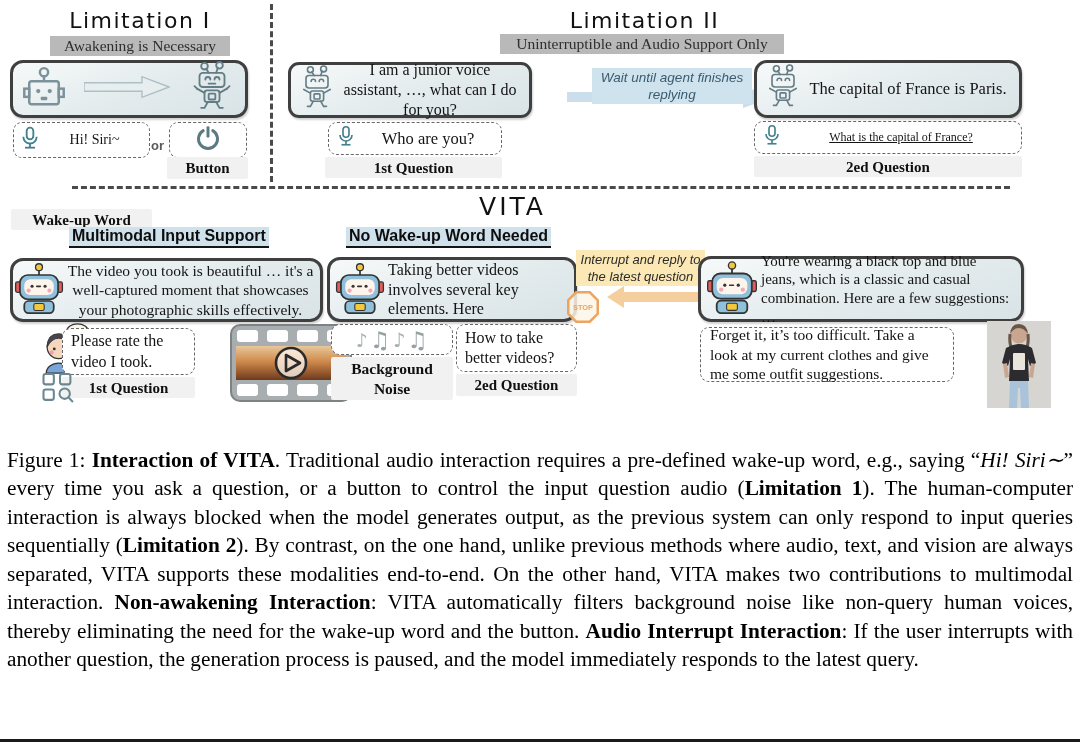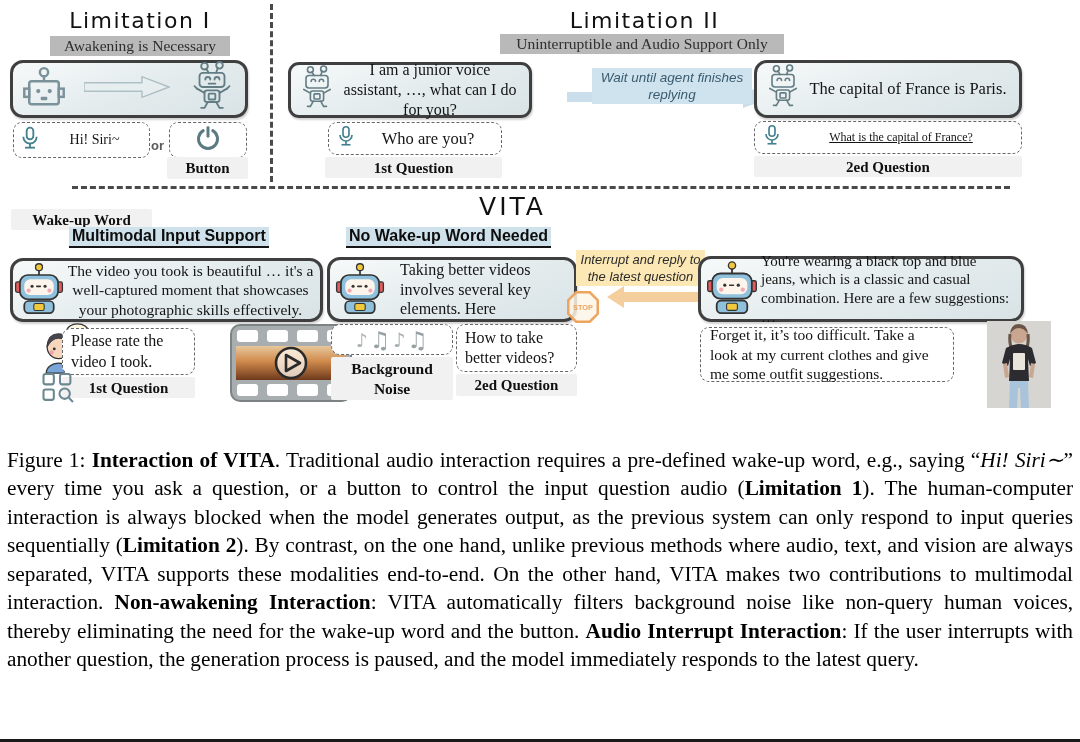--- a/index.html
+++ b/index.html
@@ -302,21 +302,21 @@
         <rect x="13" y="21" width="34" height="18" rx="7" fill="#fdf4ec"></rect>
         <circle cx="22" cy="29" r="1.8" fill="#333"></circle>
           <rect x="26.5" y="28.2" width="6" height="1.8" rx="0.9" fill="#333"></rect>
           <circle cx="37" cy="29" r="1.8" fill="#333"></circle>
         <circle cx="18" cy="34" r="2.4" fill="#f2a9b4"></circle>
           <circle cx="42" cy="34" r="2.4" fill="#f2a9b4"></circle>
         <rect x="13" y="46" width="34" height="14" rx="5" fill="#8fc0dc" stroke="#333" stroke-width="2"></rect>
         <rect x="24" y="49" width="12" height="8" rx="2" fill="#f2c93d" stroke="#333" stroke-width="1.2"></rect>
       </svg>
     </span>
-    <span class="agent-text" style="font-size:16px;margin-left:12px;">Taking better videos involves several key elements. Here</span>
+    <span class="agent-text" style="font-size:16px;">Taking better videos involves several key elements. Here</span>
   </div>
   <span class="abs" style="left:537px;top:290px;">
     <svg width="34" height="34" viewBox="0 0 30 30">
       <polygon points="9,2 21,2 28,9 28,21 21,28 9,28 2,21 2,9" fill="#fdf4e6" fill-opacity="0.85" stroke="#eca45f" stroke-width="2.2"></polygon>
       <text x="15" y="17.5" font-size="6.5" text-anchor="middle" fill="#eca45f" font-family="Liberation Sans,sans-serif" font-weight="bold">STOP</text>
     </svg>
   </span>
   <div class="dash-box" style="left:331px;top:324px;width:122px;height:31px;justify-content:center;gap:2px;">
     <span class="music-note" style="font-size:19px;">♪</span>
     <span class="music-note" style="font-size:23px;color:#97a0a3;">♫</span>

